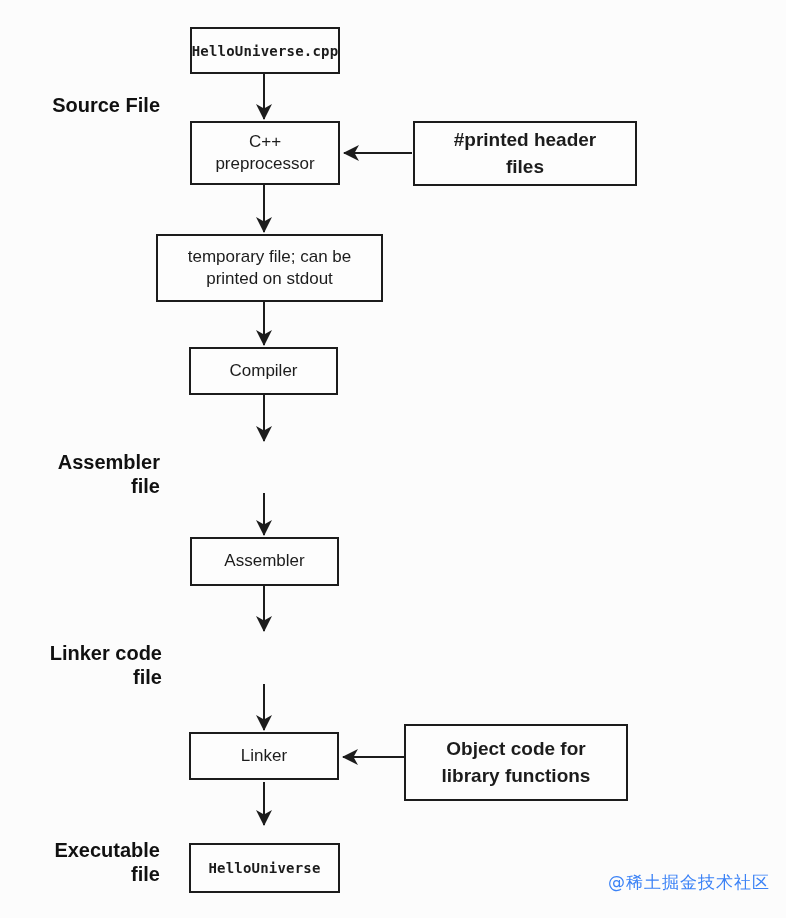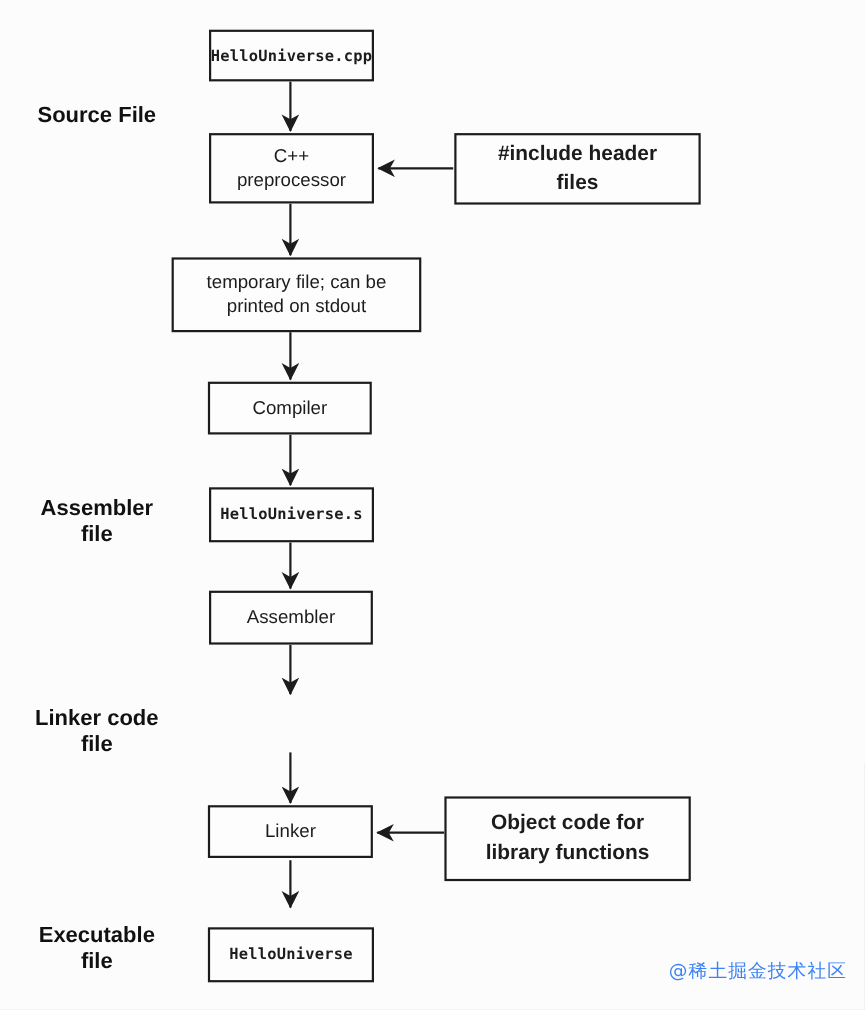--- a/index.html
+++ b/index.html
@@ -54,21 +54,21 @@
     letter-spacing: 0.2px;
     text-align: center;
   }
   .side-label {
     position: absolute;
     font-family: "Liberation Sans", "DejaVu Sans", sans-serif;
     font-weight: 700;
     font-size: 20px;
     line-height: 1.22;
     color: #111111;
-    text-align: center;
+    text-align: right;
     white-space: pre-line;
   }
   .watermark {
     position: absolute;
     left: 608px;
     top: 871px;
     width: 170px;
     font-family: "DejaVu Sans", "Liberation Sans", sans-serif;
     font-size: 17px;
     color: #3b82f6;
@@ -115,29 +115,28 @@
     <line x1="264" y1="782" x2="264" y2="825" stroke="#1c1c1c" stroke-width="2" marker-end="url(#ah)"></line>
     <line x1="412" y1="153" x2="344" y2="153" stroke="#1c1c1c" stroke-width="2" marker-end="url(#ah)"></line>
     <line x1="404" y1="757" x2="343" y2="757" stroke="#1c1c1c" stroke-width="2" marker-end="url(#ah)"></line>
   </svg>
 
   <div class="node mono" id="n-source-cpp">HelloUniverse.cpp</div>
 
   <div class="node sans" id="n-preprocessor">C++
 preprocessor</div>
 
-  <div class="node sans-bold" id="n-include-headers">#include header
+  <div class="node sans-bold" id="n-include-headers">#printed header
 files</div>
 
   <div class="node sans" id="n-temp-file">temporary file; can be
 printed on stdout</div>
 
   <div class="node sans" id="n-compiler">Compiler</div>
 
-  <div class="node mono" id="n-asm-source">HelloUniverse.s</div>
 
   <div class="node sans" id="n-assembler">Assembler</div>
 
 
   <div class="node sans" id="n-linker">Linker</div>
 
   <div class="node sans-bold" id="n-library-objects">Object code for
 library functions</div>
 
   <div class="node mono" id="n-executable">HelloUniverse</div>

